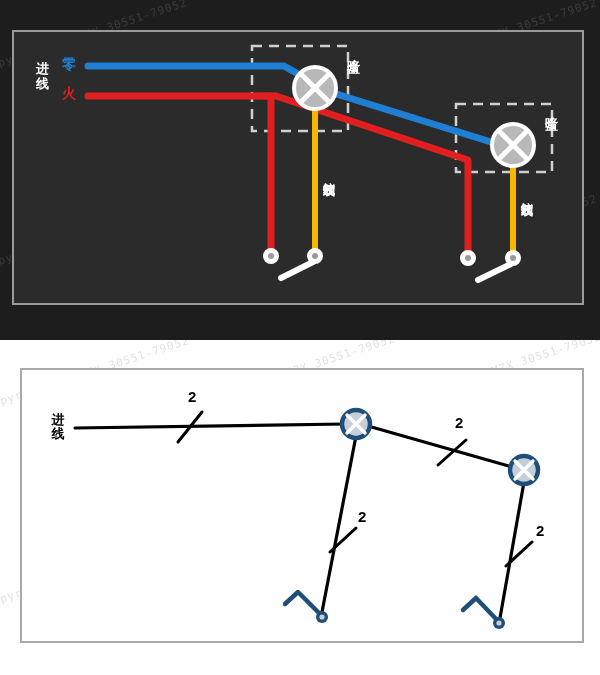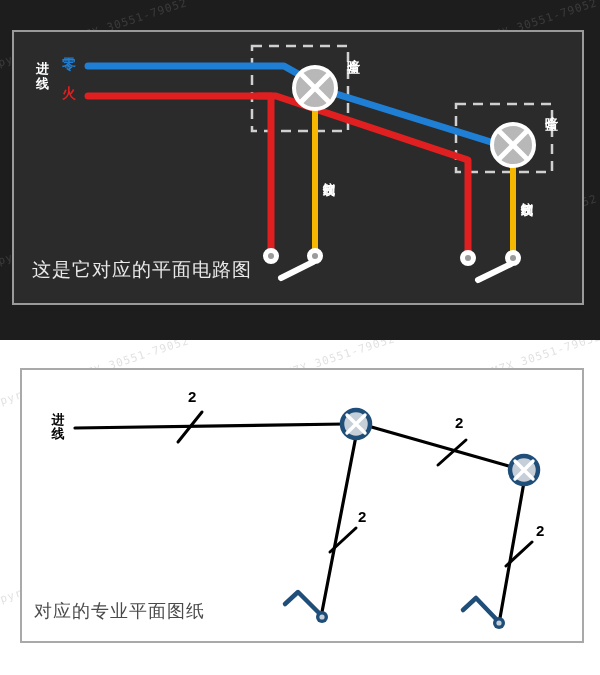--- a/index.html
+++ b/index.html
@@ -211,21 +211,20 @@
     </div>
     <div class="lbl cn ling" style="left:62px; top:57px;">零</div>
     <div class="lbl cn huo" style="left:62px; top:86px;">火</div>
 
     <div class="lbl-vert cn anhe" style="left:347px; top:48px;">暗盒</div>
     <div class="lbl-vert cn anhe" style="left:545px; top:105px;">暗盒</div>
 
     <div class="lbl-vert cn kongzhi" style="left:323px; top:172px;">控制线</div>
     <div class="lbl-vert cn kongzhi" style="left:521px; top:192px;">控制线</div>
 
-    <div class="lbl cn caption-dark" style="left:32px; top:260px;">这是它对应的平面电路图</div>
   </div>
 
   <div class="panel-bottom">
 
     <div class="wm wm-light" style="left:-16px; top:60px; transform:rotate(-18deg);">Copyright © TMZX 30551-79052</div>
     <div class="wm wm-light" style="left:190px; top:58px; transform:rotate(-18deg);">Copyright © TMZX 30551-79052</div>
     <div class="wm wm-light" style="left:396px; top:56px; transform:rotate(-18deg);">Copyright © TMZX 30551-79052</div>
     <div class="wm wm-light" style="left:-16px; top:258px; transform:rotate(-18deg);">Copyright © TMZX 30551-79052</div>
     <div class="wm wm-light" style="left:190px; top:256px; transform:rotate(-18deg);">Copyright © TMZX 30551-79052</div>
 
@@ -273,16 +272,15 @@
 
     <div class="lbl jx-bottom cn" style="left:45px; top:73px; width:26px;">
       <span><div>进</div><div>线</div></span>
     </div>
 
     <div class="num2" style="left:188px; top:48px;">2</div>
     <div class="num2" style="left:455px; top:74px;">2</div>
     <div class="num2" style="left:358px; top:168px;">2</div>
     <div class="num2" style="left:536px; top:182px;">2</div>
 
-    <div class="lbl cn caption-light" style="left:34px; top:262px;">对应的专业平面图纸</div>
   </div>
 
 </div>
 
 </body></html>

